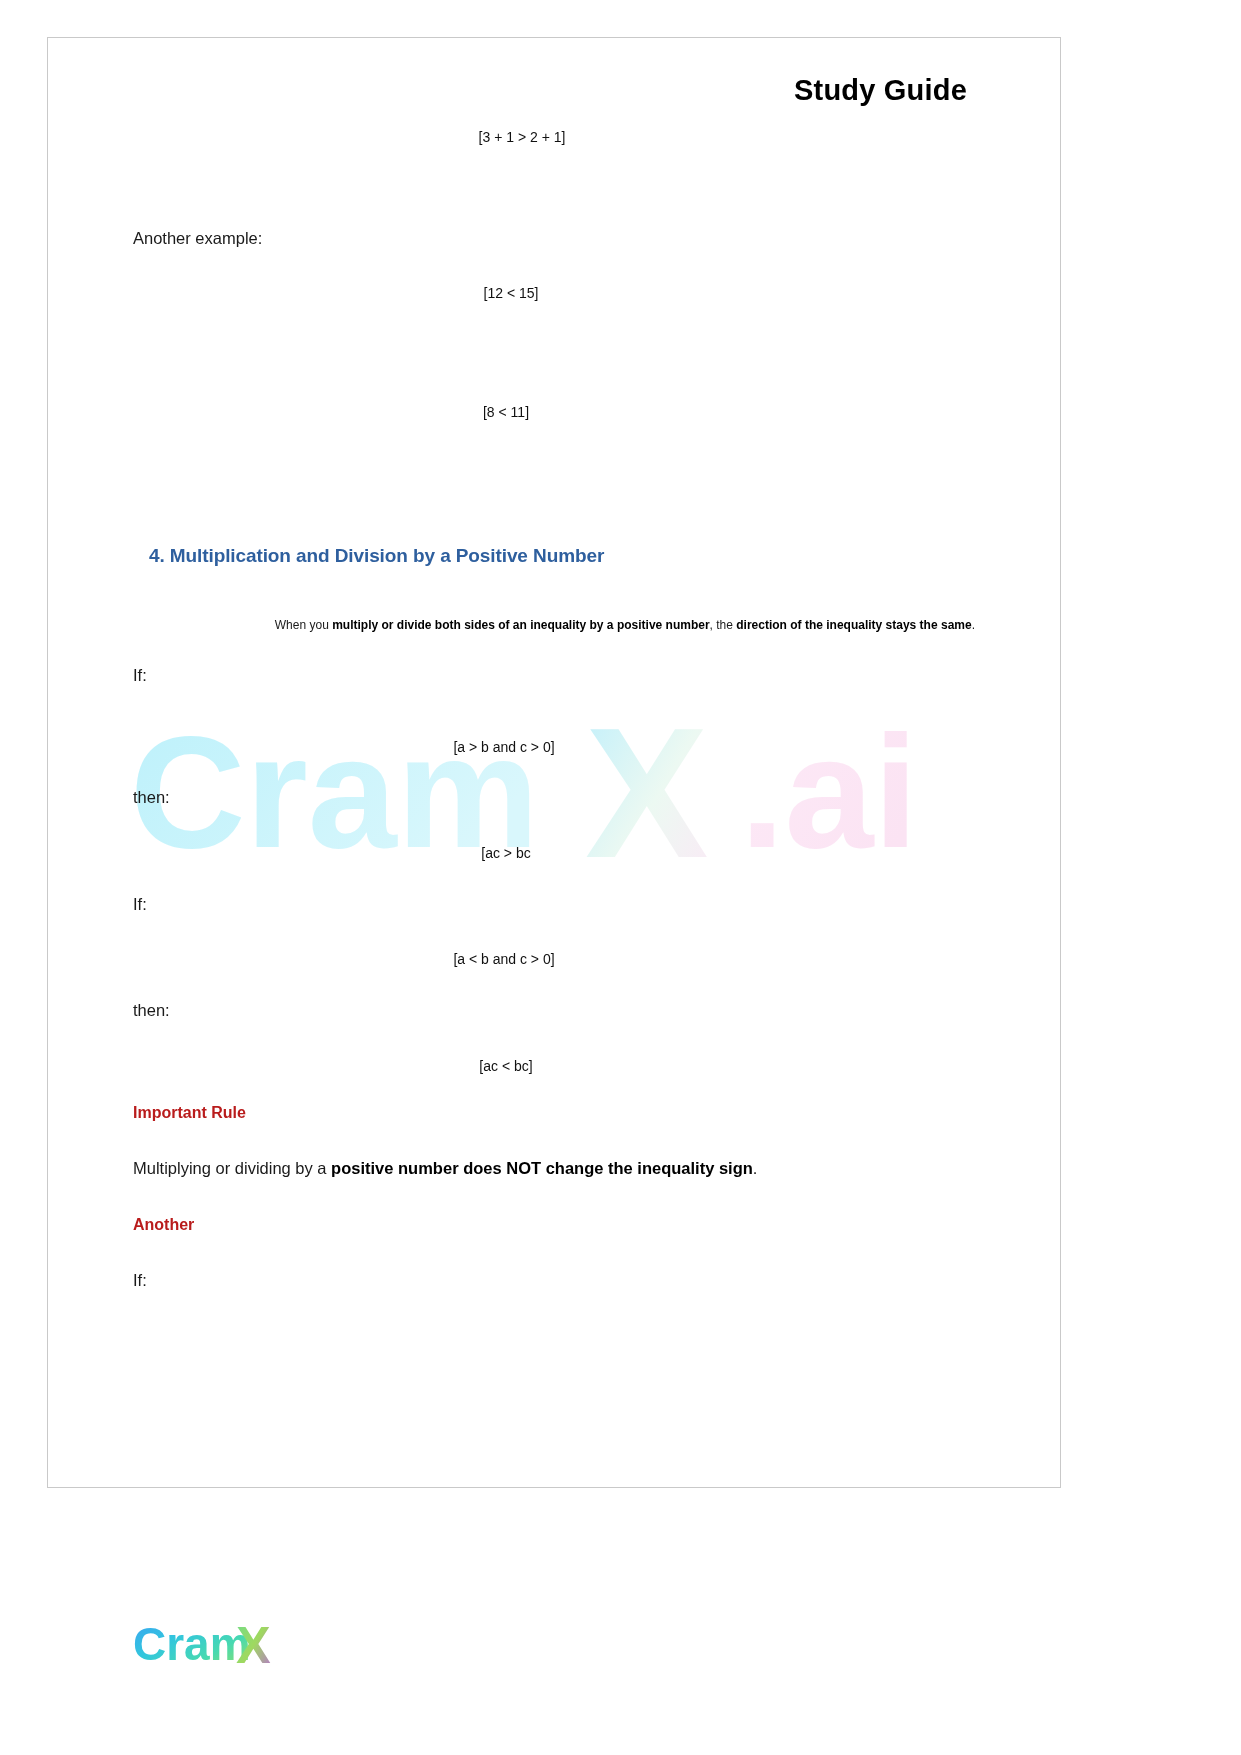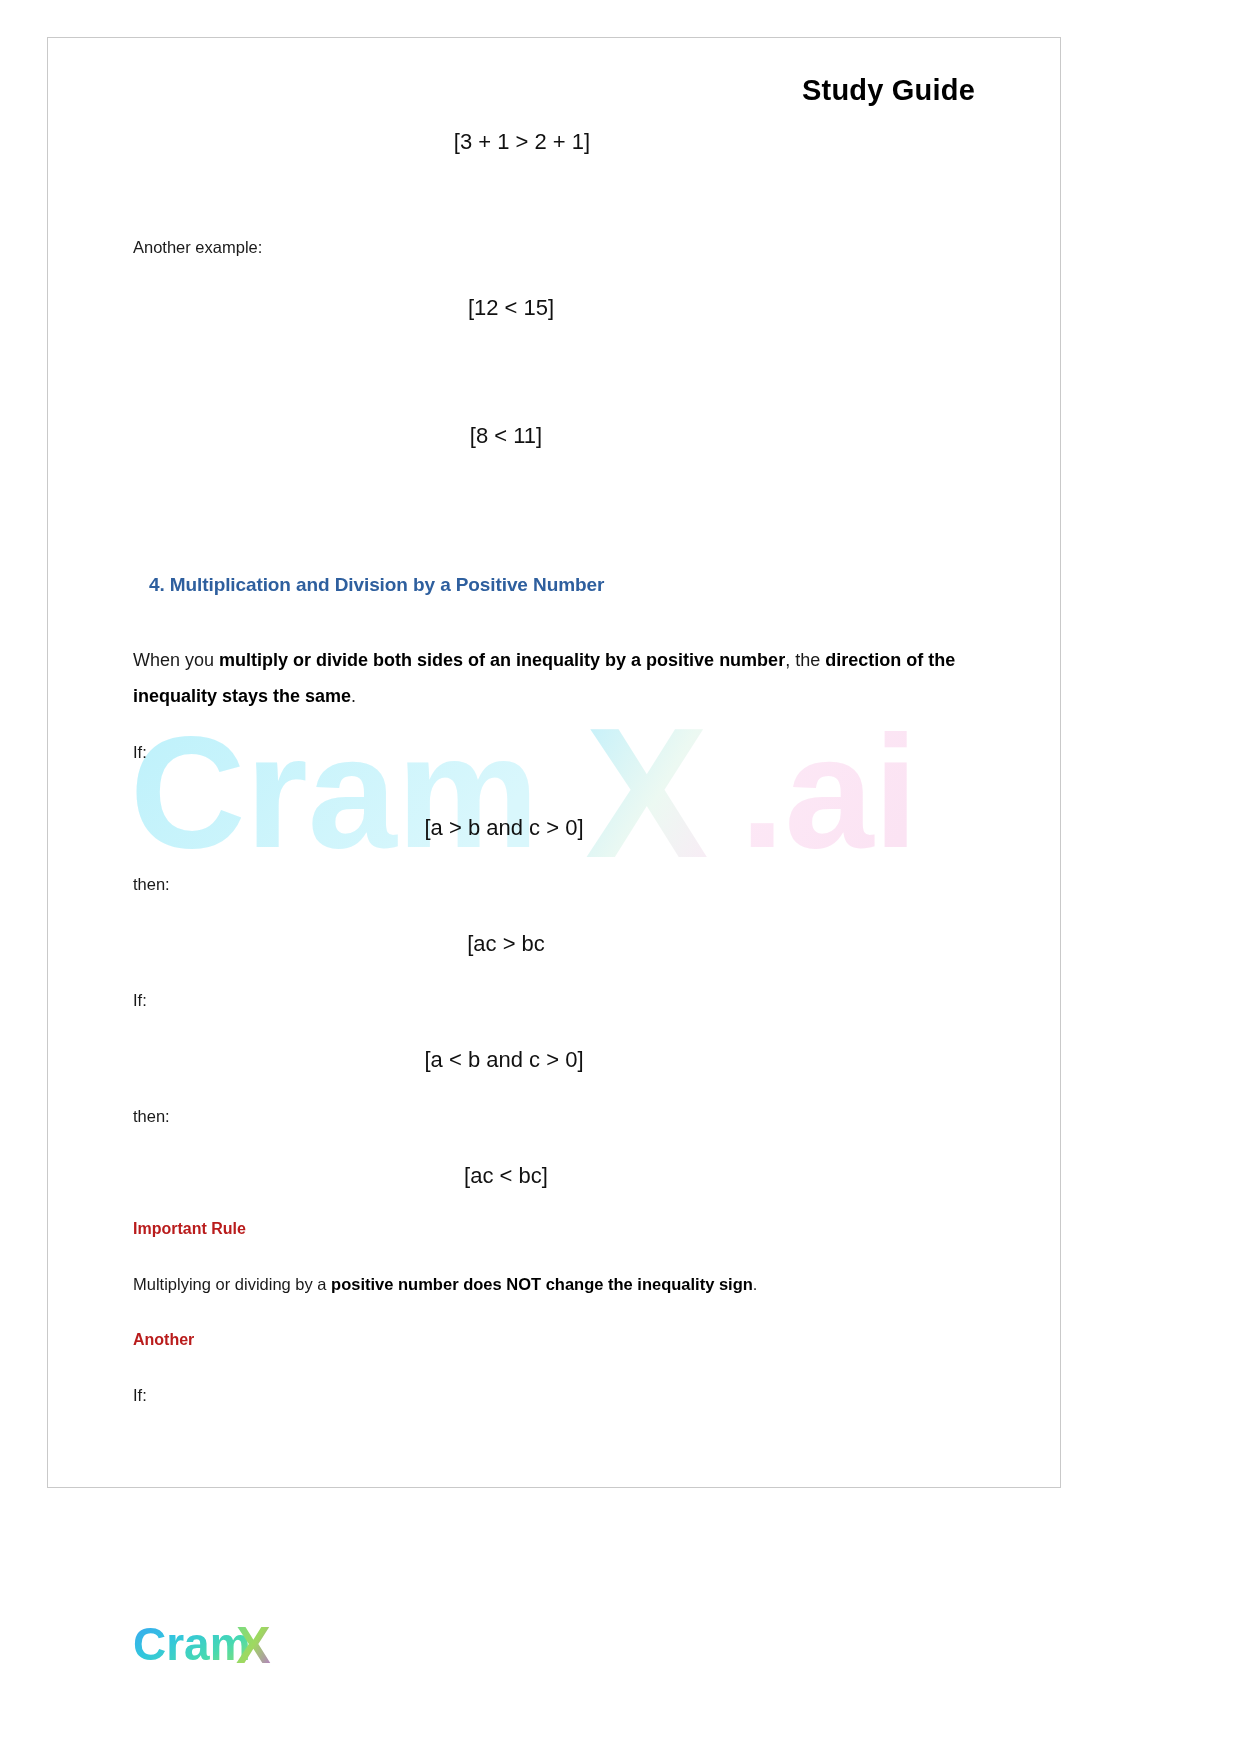--- a/index.html
+++ b/index.html
@@ -48,60 +48,60 @@
     pointer-events: none;
     z-index: 0;
   }
   .watermark svg { display: block; width: 100%; height: 100%; }
 
   
   .doc-header {
     position: relative;
     z-index: 2;
     text-align: right;
-    margin: 0 0 22px 0;
+    margin: 0 8px 22px 0;
   }
   .doc-title {
     font-size: 29px;
     font-weight: bold;
     color: #000000;
     letter-spacing: 0.2px;
     display: inline-block;
   }
 
   
   .flow { position: relative; z-index: 2; }
 
   .math {
     text-align: center;
-    font-size: 22px;
+    font-size: 14px;
     color: #111111;
     margin: 0;
     line-height: 1.2;
   }
   .math.indent-a { padding-right: 64px; }
   .math.indent-b { padding-right: 100px; }
   .math.indent-c { padding-right: 86px; }
   .math.indent-d { padding-right: 96px; }
 
   .para {
     font-size: 16.5px;
     color: #1a1a1a;
     margin: 0;
     line-height: 1.55;
     text-align: left;
   }
   .para b { font-weight: bold; color: #000; }
 
   .lead {
-    font-size: 18px;
+    font-size: 12px;
     color: #1a1a1a;
     margin: 0;
     line-height: 2.0;
-    text-align: left;
+    text-align: right;
   }
   .lead b { font-weight: bold; color: #000; }
 
   .sub-bold {
     font-size: 16px;
     font-weight: bold;
     color: #b91c1c;
     margin: 0;
   }
 

